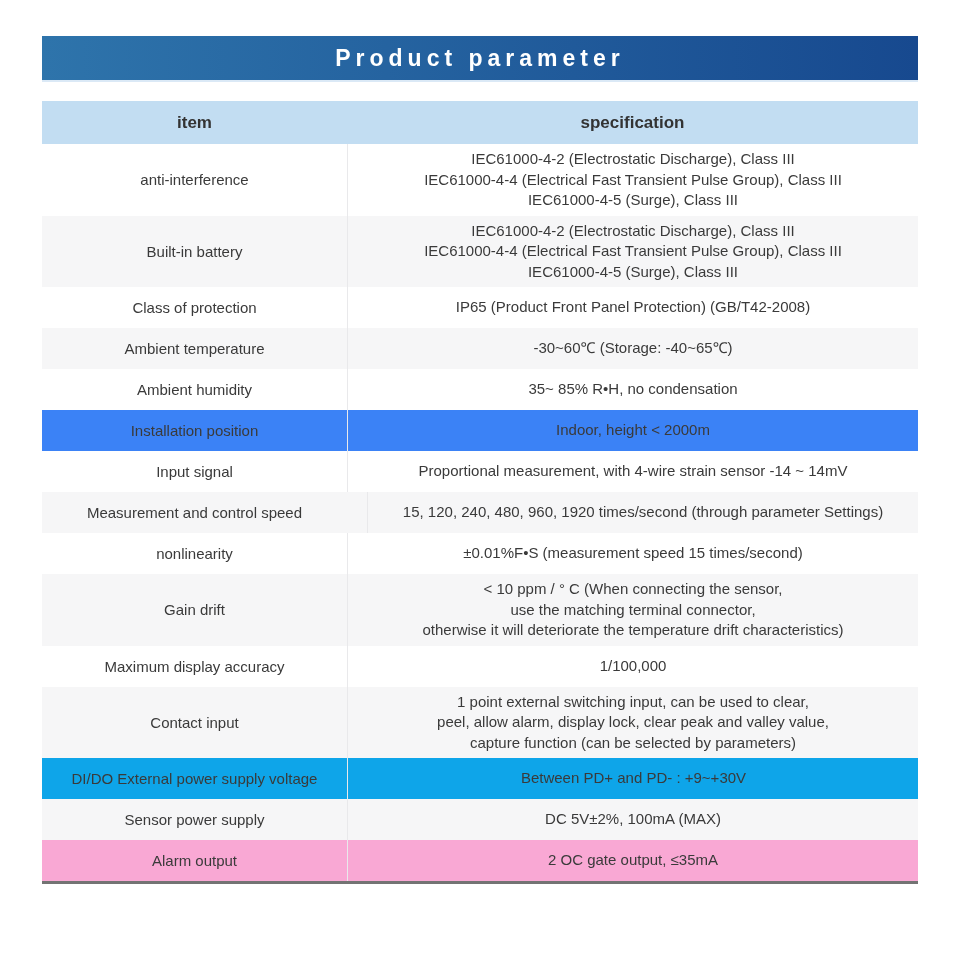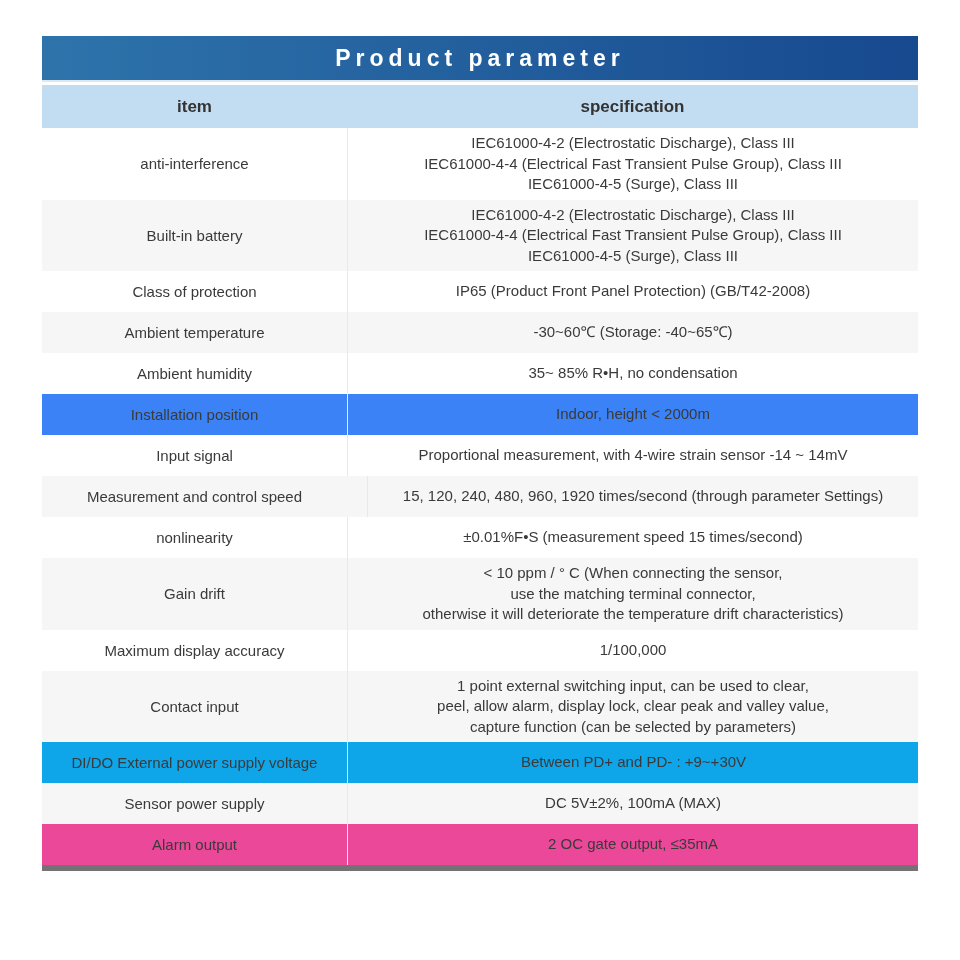--- a/index.html
+++ b/index.html
@@ -27,23 +27,23 @@
   .title-bar .title-text {
     color: #ffffff;
     font-size: 23px;
     font-weight: bold;
     letter-spacing: 5px;
     white-space: nowrap;
   }
   .param-table {
     position: absolute;
     left: 42px;
-    top: 85px;
+    top: 101px;
     width: 876px;
-    border-bottom: 6px solid #737373;
+    border-bottom: 3px solid #737373;
   }
   .row { display: flex; width: 100%; }
   .row.header {
     height: 43px;
     font-size: 17px;
     font-weight: bold;
     color: #333333;
   }
   .cell {
     display: flex;
@@ -160,21 +160,21 @@
           <div class="cell spec" style="border-left-color: rgb(233, 233, 235); padding-left: 11px;">
             <div class="spec-line">Between PD+ and PD- : +9~+30V</div>
           </div>
         </div>
         <div class="row body" style="background: rgb(246, 246, 247);">
           <div class="cell item">Sensor power supply</div>
           <div class="cell spec" style="border-left-color: rgb(233, 233, 235);">
             <div class="spec-line">DC 5V±2%, 100mA (MAX)</div>
           </div>
         </div>
-        <div class="row body" style="background: #ec4899;">
+        <div class="row body" style="background: #f9a8d4;">
           <div class="cell item">Alarm output</div>
           <div class="cell spec" style="border-left-color: rgb(233, 233, 235);">
             <div class="spec-line">2 OC gate output, ≤35mA</div>
           </div>
         </div>
       </div>
   </div>
 
 </div>
 

